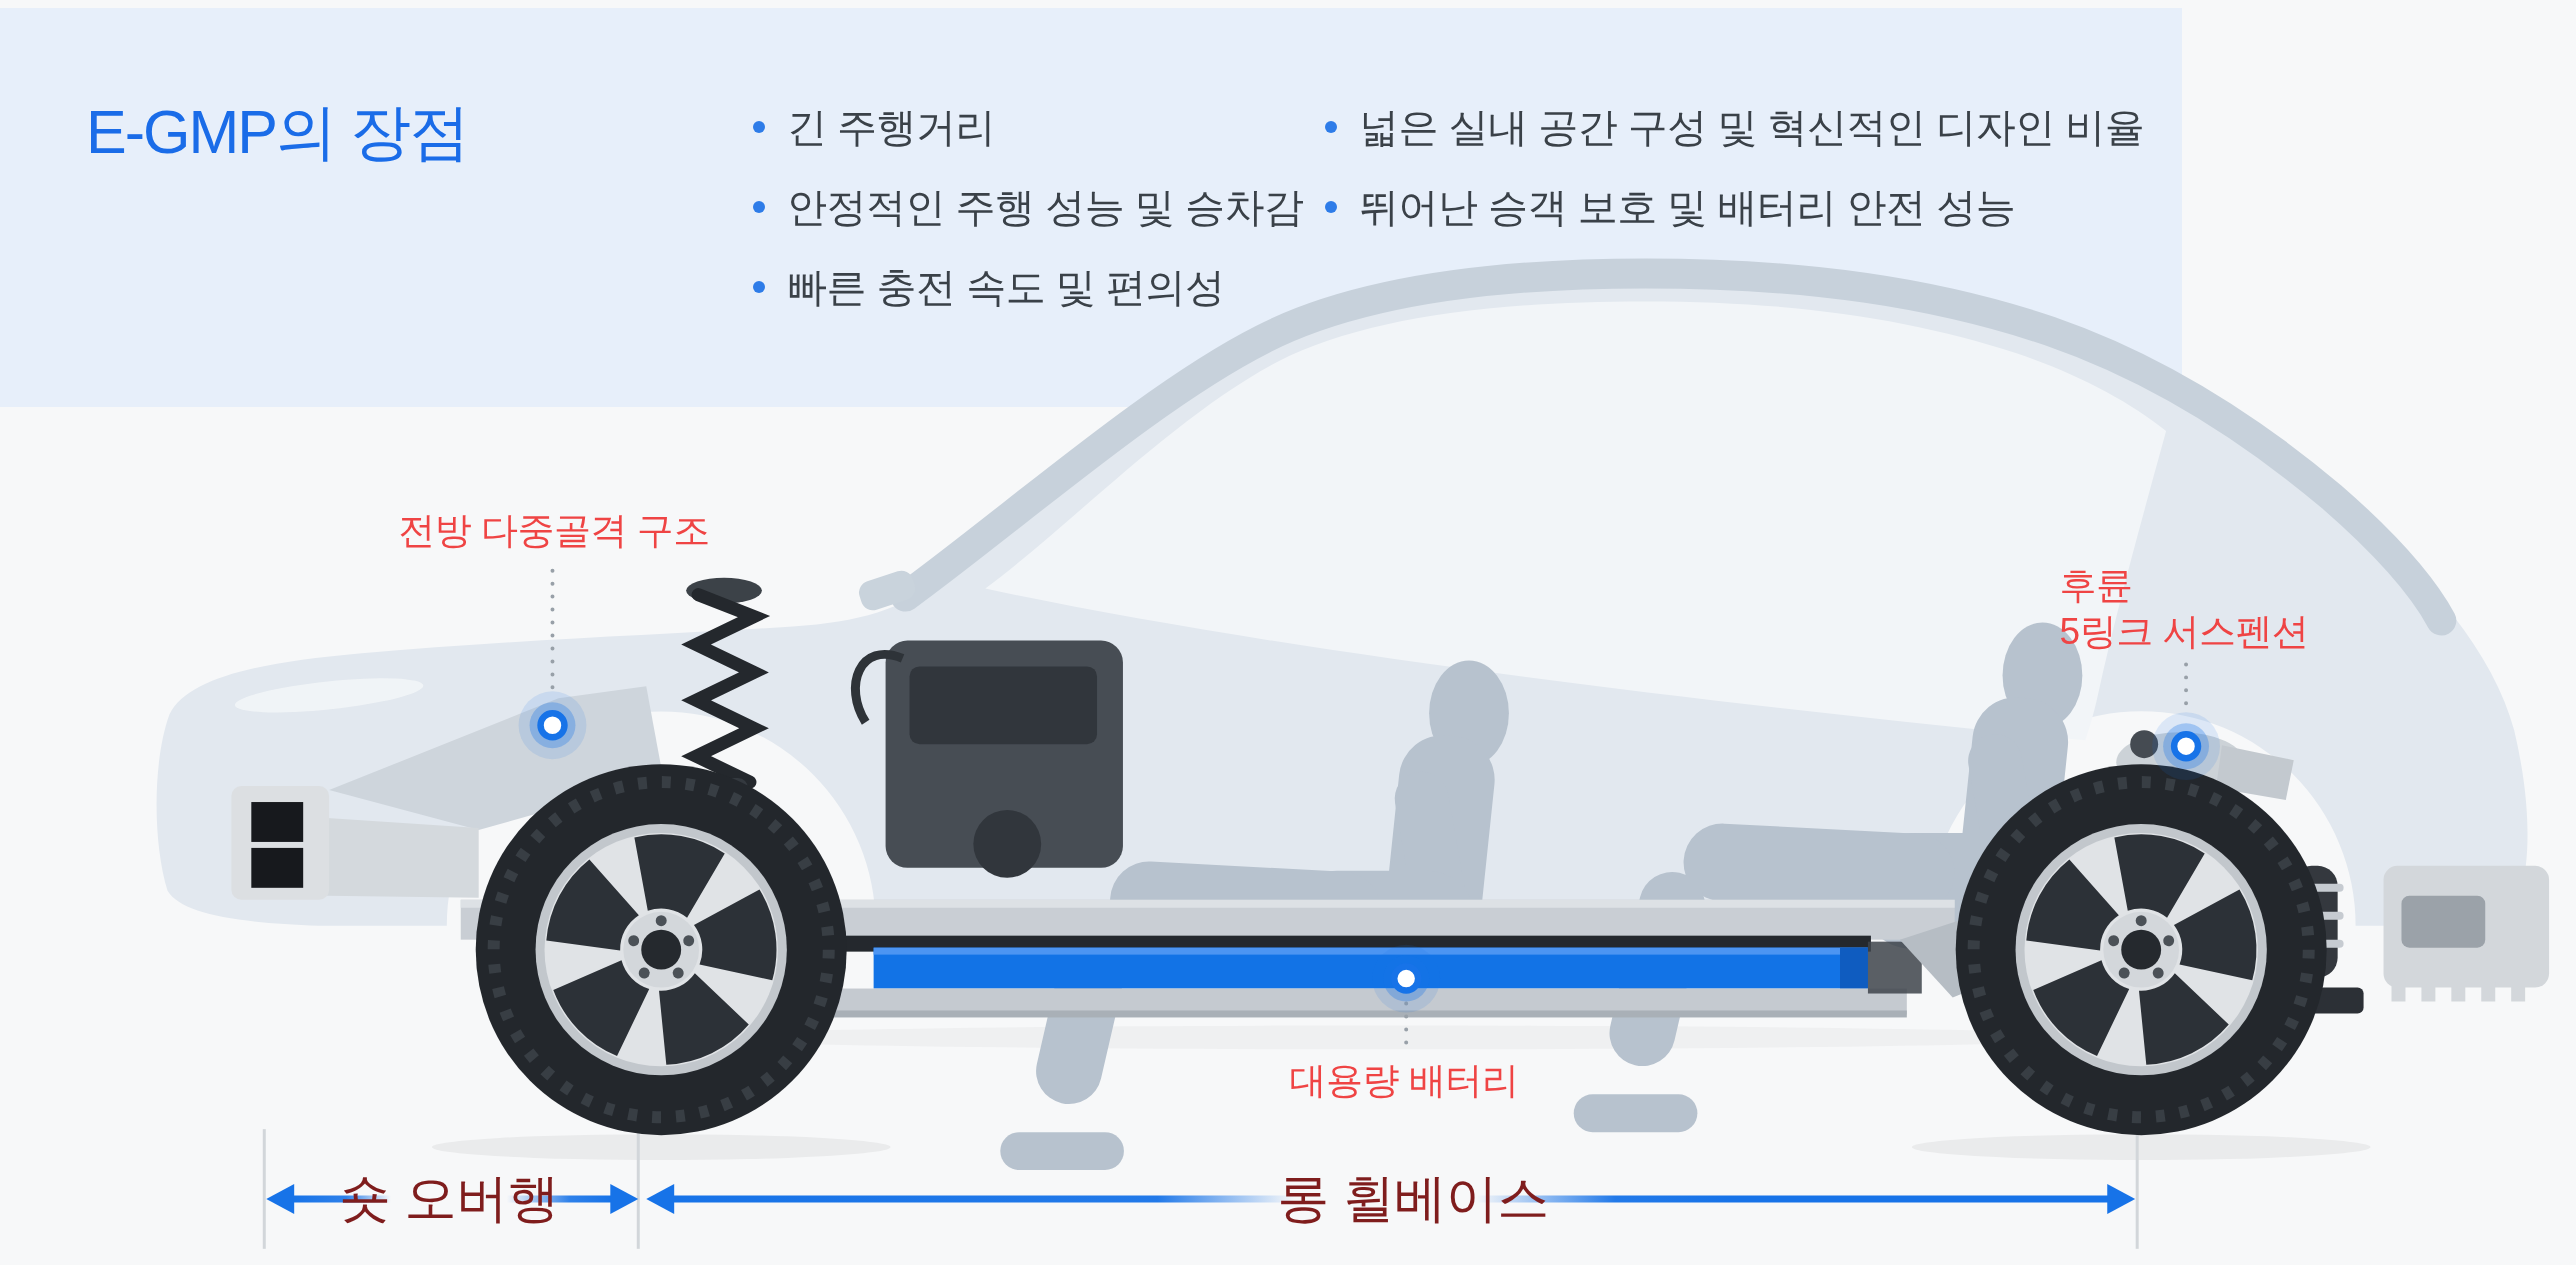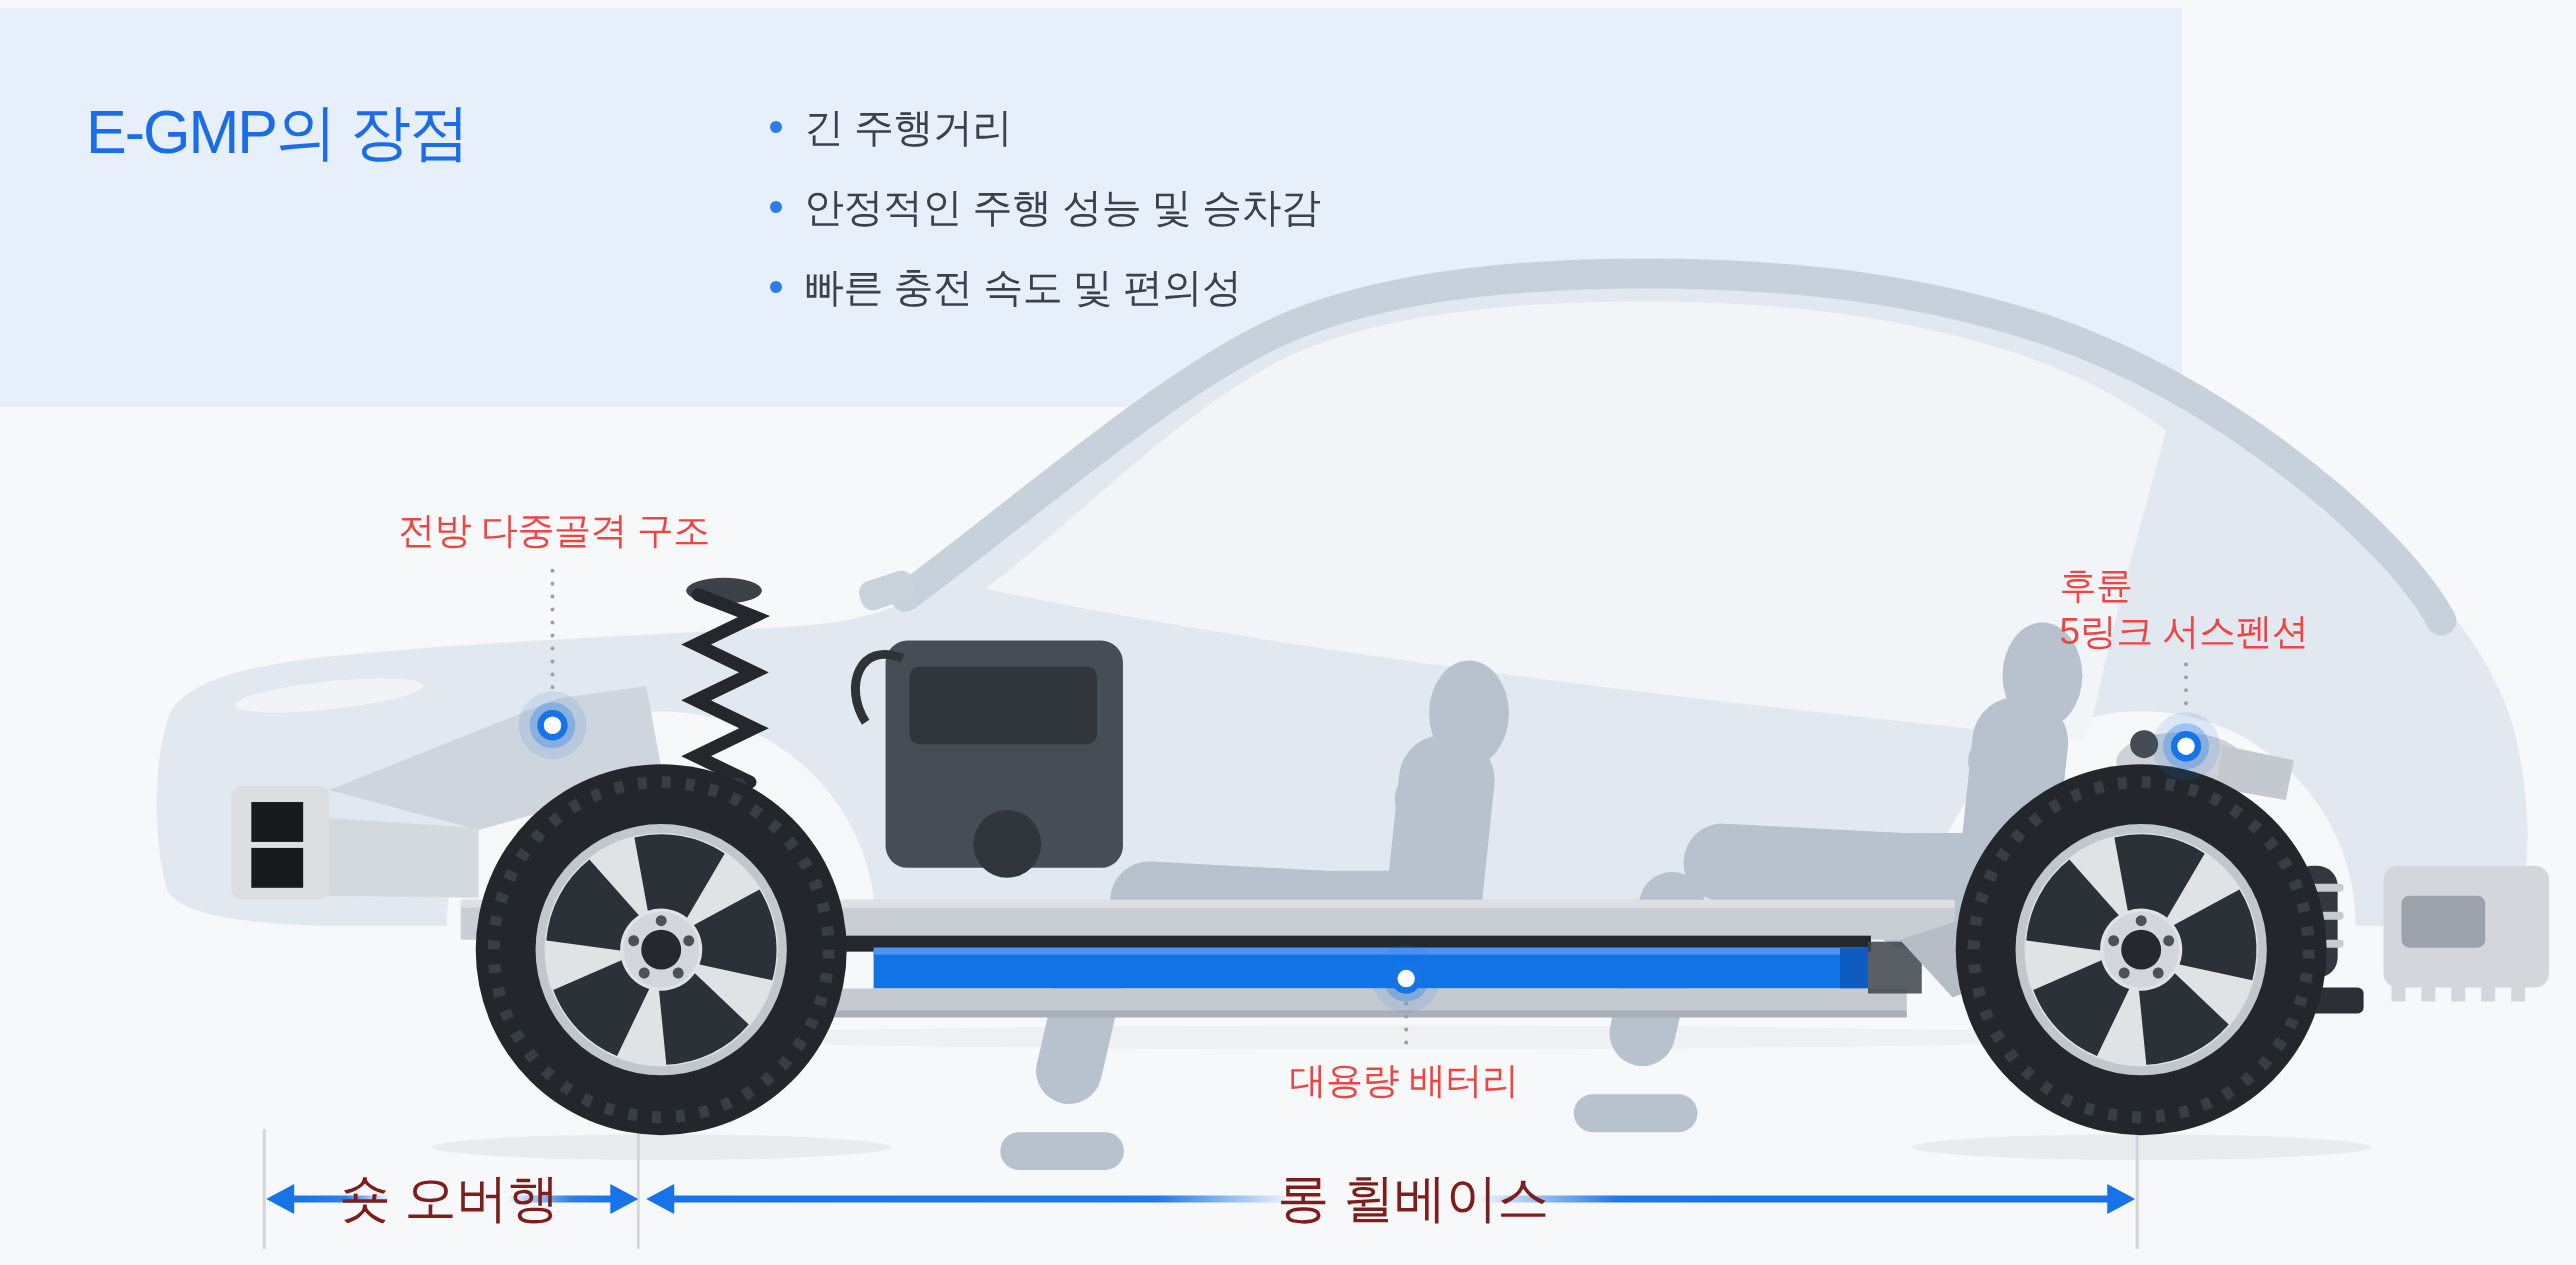--- a/index.html
+++ b/index.html
@@ -8,21 +8,21 @@
     background:#f7f8f9;
     font-family:"Liberation Sans","DejaVu Sans",sans-serif;
     color:#3b4249;
   }
   .header-band{position:absolute;left:0;top:8px;width:2182px;height:399px;background:#e7effa;}
   .page-title{
     position:absolute;left:86px;top:92px;
     font-size:61px;font-weight:500;letter-spacing:-2px;color:#1a6ce8;white-space:nowrap;
   }
   .bullet-col{position:absolute;top:87px;list-style:none;margin:0;padding:0;}
-  .bullet-col.col1{left:770px;text-align:right;}
+  .bullet-col.col1{left:753px;text-align:right;}
   .bullet-col.col2{left:1325px;}
   .bullet-col li{display:flex;align-items:center;height:80px;white-space:nowrap;}
   .bullet-dot{width:12px;height:12px;border-radius:50%;background:#2e7ce8;margin-right:22px;flex:0 0 auto;}
   .bullet-text{font-size:40px;color:#3a4148;letter-spacing:-0.5px;}
   svg.diagram{position:absolute;left:0;top:0;width:2576px;height:1266px;}
   .callout{
     position:absolute;transform:translate(-50%,-50%);
     font-size:37px;color:#ef4444;white-space:nowrap;text-align:left;letter-spacing:-0.5px;
   }
   .callout.two-line{line-height:46px;}
@@ -217,20 +217,30 @@
     <li>
       <span class="bullet-dot"></span>
       <span class="bullet-text">안정적인 주행 성능 및 승차감</span>
     </li>
     <li>
       <span class="bullet-dot"></span>
       <span class="bullet-text">빠른 충전 속도 및 편의성</span>
     </li>
   </ul>
 
+  <ul class="bullet-col col2">
+    <li>
+      <span class="bullet-dot"></span>
+      <span class="bullet-text">넓은 실내 공간 구성 및 혁신적인 디자인 비율</span>
+    </li>
+    <li>
+      <span class="bullet-dot"></span>
+      <span class="bullet-text">뛰어난 승객 보호 및 배터리 안전 성능</span>
+    </li>
+  </ul>
 
   <div class="callout" style="left:554px;top:531px;">전방 다중골격 구조</div>
 
   <div class="callout two-line" style="left:2184px;top:609px;">
     <div>후륜</div>
     <div>5링크 서스펜션</div>
   </div>
 
   <div class="callout" style="left:1404px;top:1081px;">대용량 배터리</div>
 

